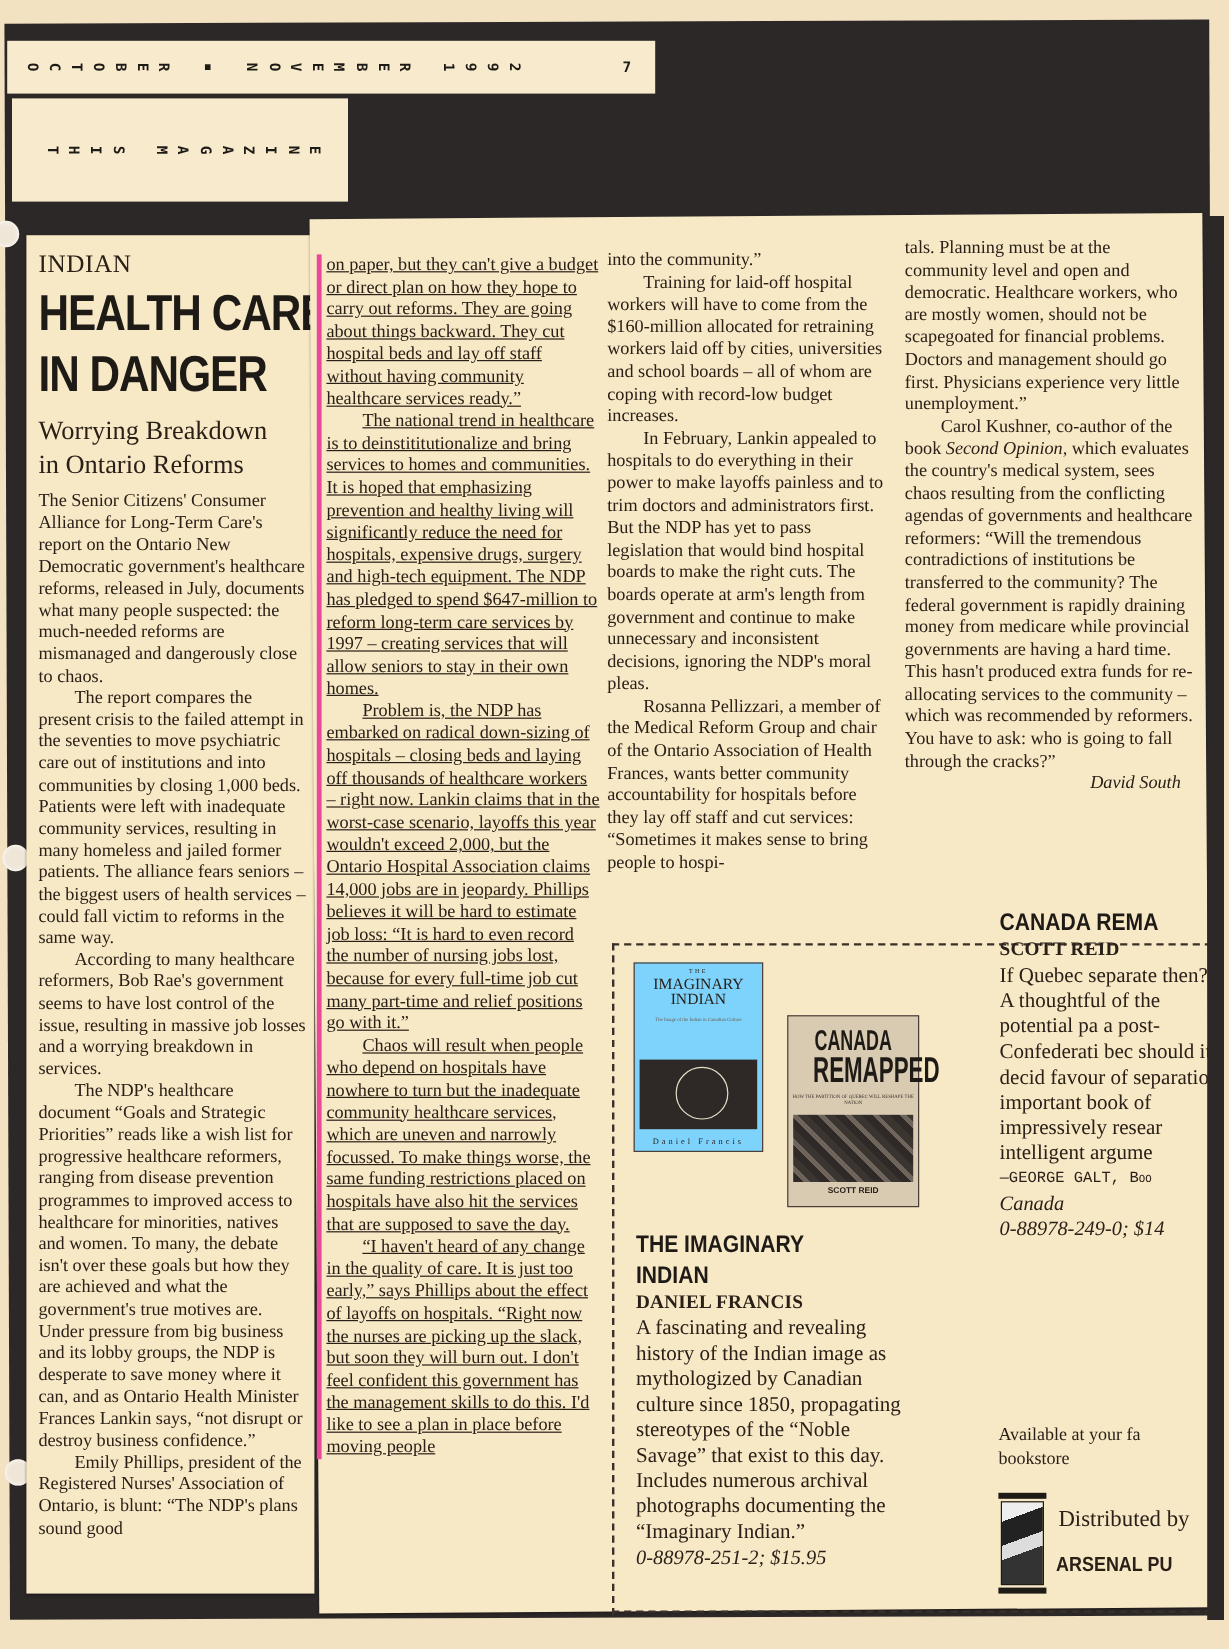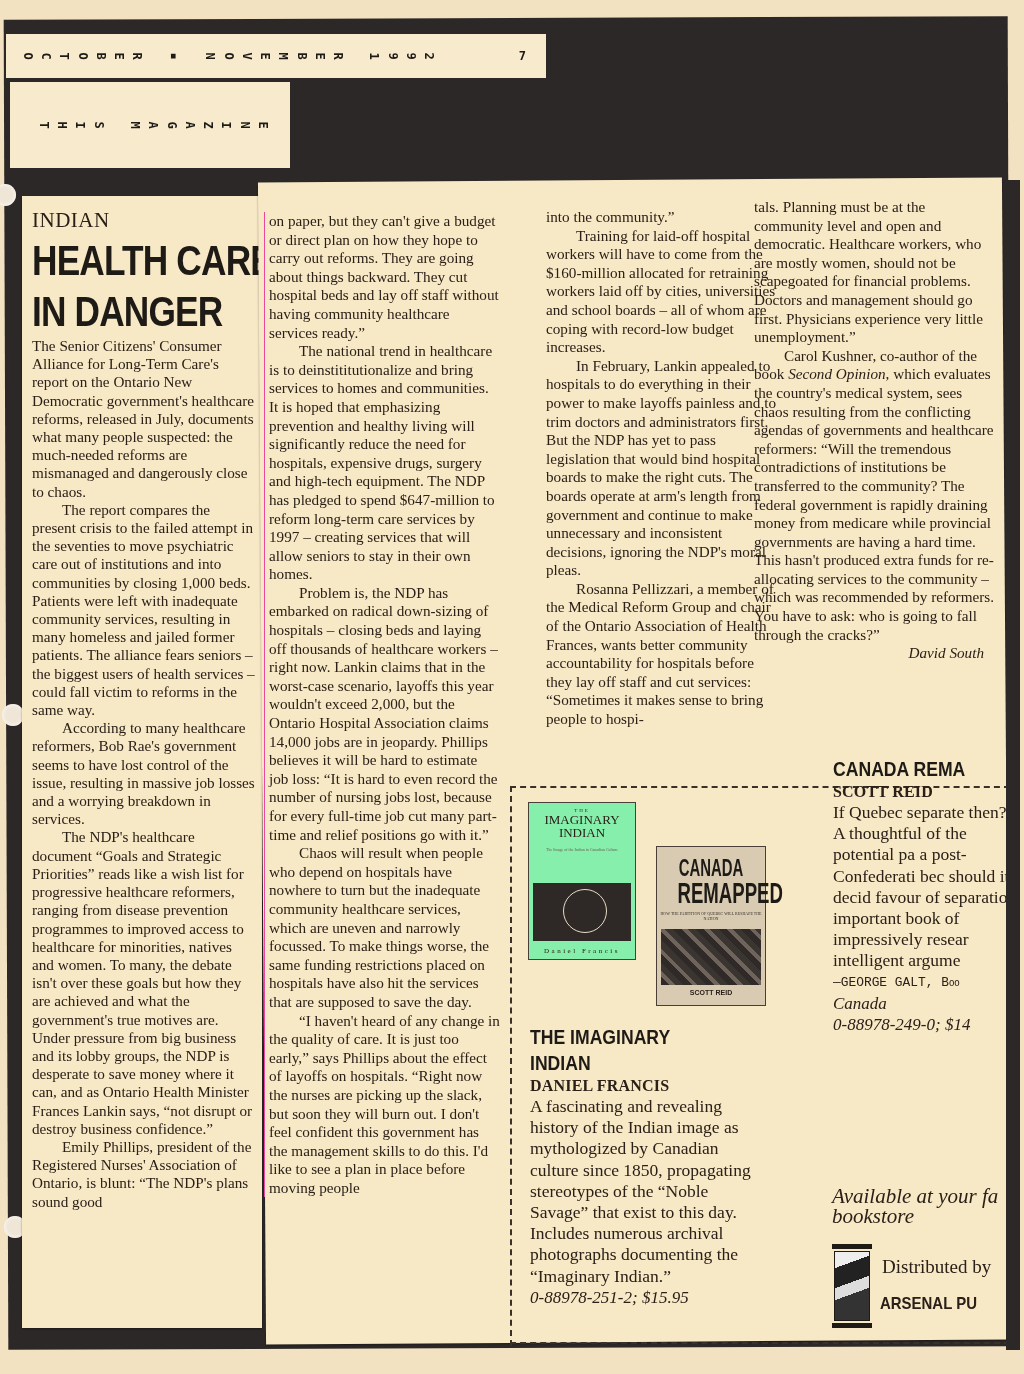--- a/index.html
+++ b/index.html
@@ -44,21 +44,21 @@
     font-size: 42px; line-height: 51px; letter-spacing: -1px; transform: scaleX(0.84);
     transform-origin: left; width: 290px; color: #1e1a16;
   }
   .subhead { font-size: 22px; line-height: 28px; margin: 8px 0 8px 0; }
   .ad-box {
     position: absolute; left: 510px; top: 786px; width: 500px; height: 560px;
     border-left: 2px dashed #3a302a; border-top: 2px dashed #3a302a;
   }
   .ad-bottom-dash { position:absolute; left: 510px; top: 1342px; width: 500px; border-top: 2px dashed #3a302a; }
   .cover {
-    position: absolute; border: 1.5px solid #4a3f38; background: #86efac;
+    position: absolute; border: 1.5px solid #4a3f38; background: #7dd3fc;
     font-family: "Liberation Serif", serif; text-align: center;
   }
   .cover1 { left: 528px; top: 802px; width: 108px; height: 158px; }
   .cover2 { left: 656px; top: 846px; width: 110px; height: 160px; background:#d8cbb2; }
   .cover1 .t-small { font-size: 5px; margin-top: 5px; letter-spacing: 2px; }
   .cover1 .t1 { font-size: 13px; line-height: 13px; font-weight: normal; }
   .cover1 .sub { font-size: 4px; margin-top: 8px; color:#6b5e52; }
   .cover1 .dark { position:absolute; left:4px; top: 80px; width: 98px; height: 58px; background:#2e2926; }
   .cover1 .ring { position:absolute; left: 30px; top: 6px; width: 44px; height: 44px; border: 1.5px solid #e8dcc7; border-radius: 50%; }
   .cover1 .auth { position:absolute; bottom: 4px; width: 100%; font-size: 7px; letter-spacing: 2.5px; }
@@ -101,40 +101,44 @@
 <div class="hole" style="left:-6px;top:184px"></div>
 <div class="hole" style="left:2px;top:704px"></div>
 <div class="hole" style="left:4px;top:1216px"></div>
 
 <div class="clip clip-left">
   <div class="kicker">INDIAN</div>
   <div class="headline">
     <div>HEALTH CARE</div>
     <div>IN DANGER</div>
   </div>
+  <div class="subhead">
+    <div>Worrying Breakdown</div>
+    <div>in Ontario Reforms</div>
+  </div>
   <div class="col" style="position:static;font-size:15.2px;line-height:18.2px;width:224px">
     <p>The Senior Citizens' Consumer Alliance for Long-Term Care's report on the Ontario New Democratic government's healthcare reforms, released in July, documents what many people suspected: the much-needed reforms are mismanaged and dangerously close to chaos.</p>
     <p class="ind">The report compares the present crisis to the failed attempt in the seventies to move psychiatric care out of institutions and into communities by closing 1,000 beds. Patients were left with inadequate community services, resulting in many homeless and jailed former patients. The alliance fears seniors – the biggest users of health services – could fall victim to reforms in the same way.</p>
     <p class="ind">According to many healthcare reformers, Bob Rae's government seems to have lost control of the issue, resulting in massive job losses and a worrying breakdown in services.</p>
     <p class="ind">The NDP's healthcare document “Goals and Strategic Priorities” reads like a wish list for progressive healthcare reformers, ranging from disease prevention programmes to improved access to healthcare for minorities, natives and women. To many, the debate isn't over these goals but how they are achieved and what the government's true motives are. Under pressure from big business and its lobby groups, the NDP is desperate to save money where it can, and as Ontario Health Minister Frances Lankin says, “not disrupt or destroy business confidence.”</p>
     <p class="ind">Emily Phillips, president of the Registered Nurses' Association of Ontario, is blunt: “The NDP's plans sound good</p>
   </div>
 </div>
 
 <div class="clip clip-main"></div>
 
-<div class="col" style="left:264px;top:212px;width:236px;border-left:1px solid #ec4899;padding-left:4px;">
+<div class="col" style="left:264px;top:212px;width:236px;border-left:4px solid #ec4899;padding-left:4px;text-decoration:underline;">
   <p>on paper, but they can't give a budget or direct plan on how they hope to carry out reforms. They are going about things backward. They cut hospital beds and lay off staff without having community healthcare services ready.”</p>
   <p class="ind">The national trend in healthcare is to deinstititutionalize and bring services to homes and communities. It is hoped that emphasizing prevention and healthy living will significantly reduce the need for hospitals, expensive drugs, surgery and high-tech equipment. The NDP has pledged to spend $647-million to reform long-term care services by 1997 – creating services that will allow seniors to stay in their own homes.</p>
   <p class="ind">Problem is, the NDP has embarked on radical down-sizing of hospitals – closing beds and laying off thousands of healthcare workers – right now. Lankin claims that in the worst-case scenario, layoffs this year wouldn't exceed 2,000, but the Ontario Hospital Association claims 14,000 jobs are in jeopardy. Phillips believes it will be hard to estimate job loss: “It is hard to even record the number of nursing jobs lost, because for every full-time job cut many part-time and relief positions go with it.”</p>
   <p class="ind">Chaos will result when people who depend on hospitals have nowhere to turn but the inadequate community healthcare services, which are uneven and narrowly focussed. To make things worse, the same funding restrictions placed on hospitals have also hit the services that are supposed to save the day.</p>
   <p class="ind">“I haven't heard of any change in the quality of care. It is just too early,” says Phillips about the effect of layoffs on hospitals. “Right now the nurses are picking up the slack, but soon they will burn out. I don't feel confident this government has the management skills to do this. I'd like to see a plan in place before moving people</p>
 </div>
 
-<div class="col" style="left:506px;top:208px;width:236px;margin-left:40px;">
+<div class="col" style="left:506px;top:208px;width:236px;">
   <p>into the community.”</p>
   <p class="ind">Training for laid-off hospital workers will have to come from the $160-million allocated for retraining workers laid off by cities, universities and school boards – all of whom are coping with record-low budget increases.</p>
   <p class="ind">In February, Lankin appealed to hospitals to do everything in their power to make layoffs painless and to trim doctors and administrators first. But the NDP has yet to pass legislation that would bind hospital boards to make the right cuts. The boards operate at arm's length from government and continue to make unnecessary and inconsistent decisions, ignoring the NDP's moral pleas.</p>
   <p class="ind">Rosanna Pellizzari, a member of the Medical Reform Group and chair of the Ontario Association of Health Frances, wants better community accountability for hospitals before they lay off staff and cut services: “Sometimes it makes sense to bring people to hospi-</p>
 </div>
 
 <div class="col" style="left:754px;top:198px;width:244px;">
   <p>tals. Planning must be at the community level and open and democratic. Healthcare workers, who are mostly women, should not be scapegoated for financial problems. Doctors and management should go first. Physicians experience very little unemployment.”</p>
   <p class="ind" id="kushner-para">Carol Kushner, co-author of the book <em>Second Opinion</em>, which evaluates the country's medical system, sees chaos resulting from the conflicting agendas of governments and healthcare reformers: “Will the tremendous contradictions of institutions be transferred to the community? The federal government is rapidly draining money from medicare while provincial governments are having a hard time. This hasn't produced extra funds for re-allocating services to the community – which was recommended by reformers. You have to ask: who is going to fall through the cracks?”</p>
   <p style="text-align:right;font-style:italic;padding-right:14px">David South</p>
@@ -173,21 +177,21 @@
   <div class="ad-title" style="white-space:nowrap">CANADA REMA</div>
   <div class="ad-author">SCOTT REID</div>
   <div class="ad-body" style="width:180px">If Quebec separate then? A thoughtful of the potential pa a post-Confederati bec should it decid favour of separatio important book of impressively resear intelligent argume</div>
   <div style="font-size:14px;line-height:20px;white-space:nowrap">
     <span class="sc">—GEORGE GALT, Boo</span>
   </div>
   <div class="ad-isbn">Canada</div>
   <div class="ad-isbn" style="white-space:nowrap">0-88978-249-0; $14</div>
 </div>
 
-<div style="position:absolute;left:832px;top:1186px;font-style:italic;font-size:21px;line-height:20px;white-space:nowrap">
+<div style="position:absolute;left:832px;top:1186px;font-size:15px;line-height:20px;white-space:nowrap">
   <div>Available at your fa</div>
   <div>bookstore</div>
 </div>
 
 <div class="publisher-logo">
   <div class="bar"></div>
   <div class="img"></div>
   <div class="bar"></div>
 </div>
 <div class="pub-name">ARSENAL PU</div>

